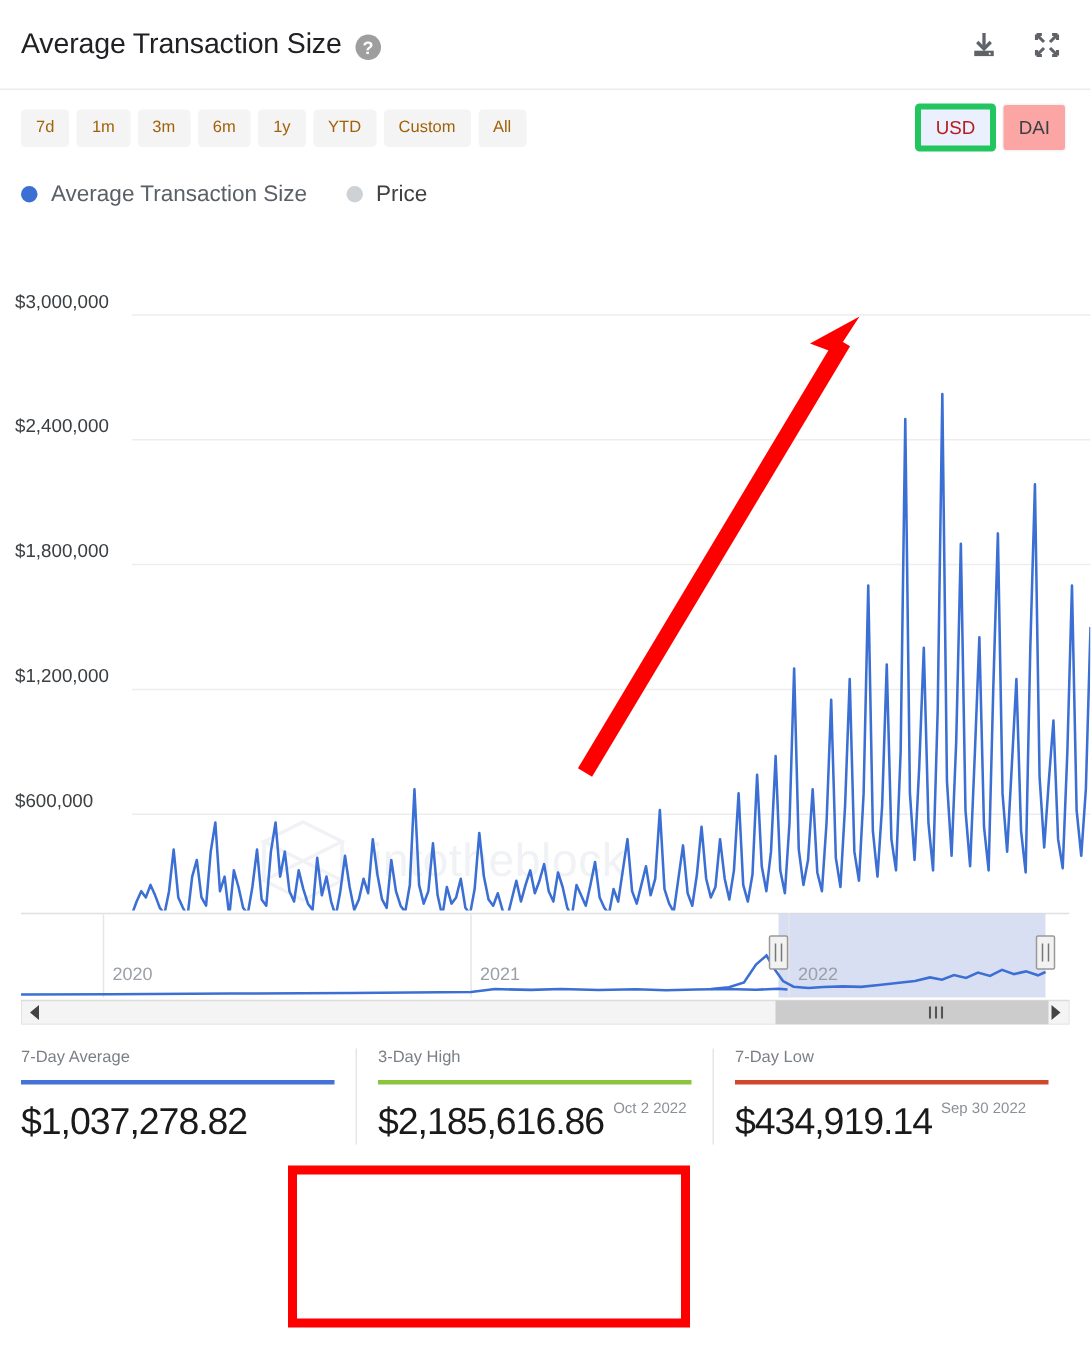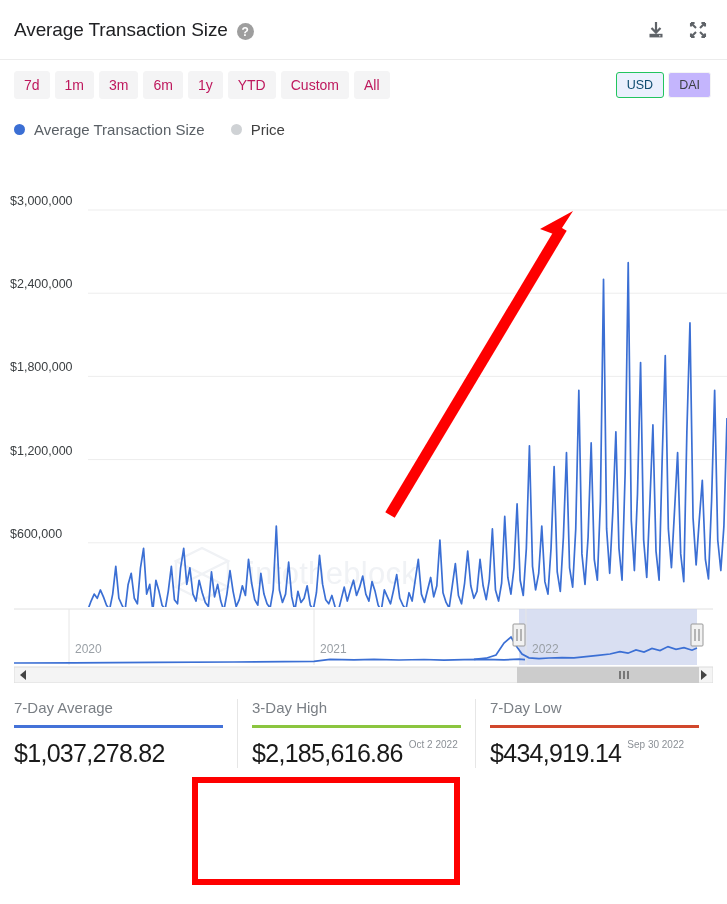--- a/index.html
+++ b/index.html
@@ -55,44 +55,44 @@
     height: 50px;
     display: flex;
     align-items: center;
     padding: 0 16px 0 14px;
   }
   .range-btns { display: flex; gap: 5px; }
   .range-btn {
     background: #f4f4f5;
     border: 1px solid #f4f4f5;
     border-radius: 3px;
-    font-size: 14px;
-    color: #be185d;
+    font-size: 11px;
+    color: #a16207;
     padding: 6px 9px;
     line-height: 1;
     cursor: pointer;
     font-family: "Liberation Sans", sans-serif;
   }
   .cur-btns { display: flex; margin-left: auto; }
   .cur-btn {
-    background: #c4b5fd;
+    background: #fca5a5;
     border: 1px solid #f4f4f5;
     border-radius: 3px;
     font-size: 12.5px;
     color: #3c4043;
     padding: 6px 10px;
     line-height: 1;
     cursor: pointer;
     margin-left: 4px;
     font-family: "Liberation Sans", sans-serif;
   }
   .cur-btn.active {
     background: #eaf0fd;
-    border: 1px solid #22c55e;
-    color: #0c4a6e;
+    border: 4px solid #22c55e;
+    color: #b91c1c;
   }
 
   
   .legend {
     display: flex;
     align-items: center;
     padding: 0 14px;
     height: 38px;
     gap: 26px;
   }
@@ -132,21 +132,21 @@
   .stats {
     display: flex;
     padding: 0 14px;
     margin-top: 16px;
   }
   .stat {
     flex: 1;
     padding-right: 14px;
   }
   .stat + .stat { padding-left: 14px; border-left: 1px solid #e6e6e6; }
-  .stat-label { font-size: 15px; color: #7a7f85; margin-bottom: 9px; }
+  .stat-label { font-size: 11px; color: #7a7f85; margin-bottom: 9px; }
   .stat-rule { height: 3px; width: 100%; margin-bottom: 11px; }
   .stat-value-row { display: flex; align-items: flex-start; }
   .stat-value { font-size: 25px; color: #1a1a1a; letter-spacing: -0.7px; }
   .stat-date { font-size: 10px; color: #8b9096; margin-left: 6px; white-space: nowrap; }
 
   
   .anno-arrow { position: absolute; left: 0; top: 0; pointer-events: none; }
   .anno-box {
     position: absolute;
     border: 6px solid #fe0000;

